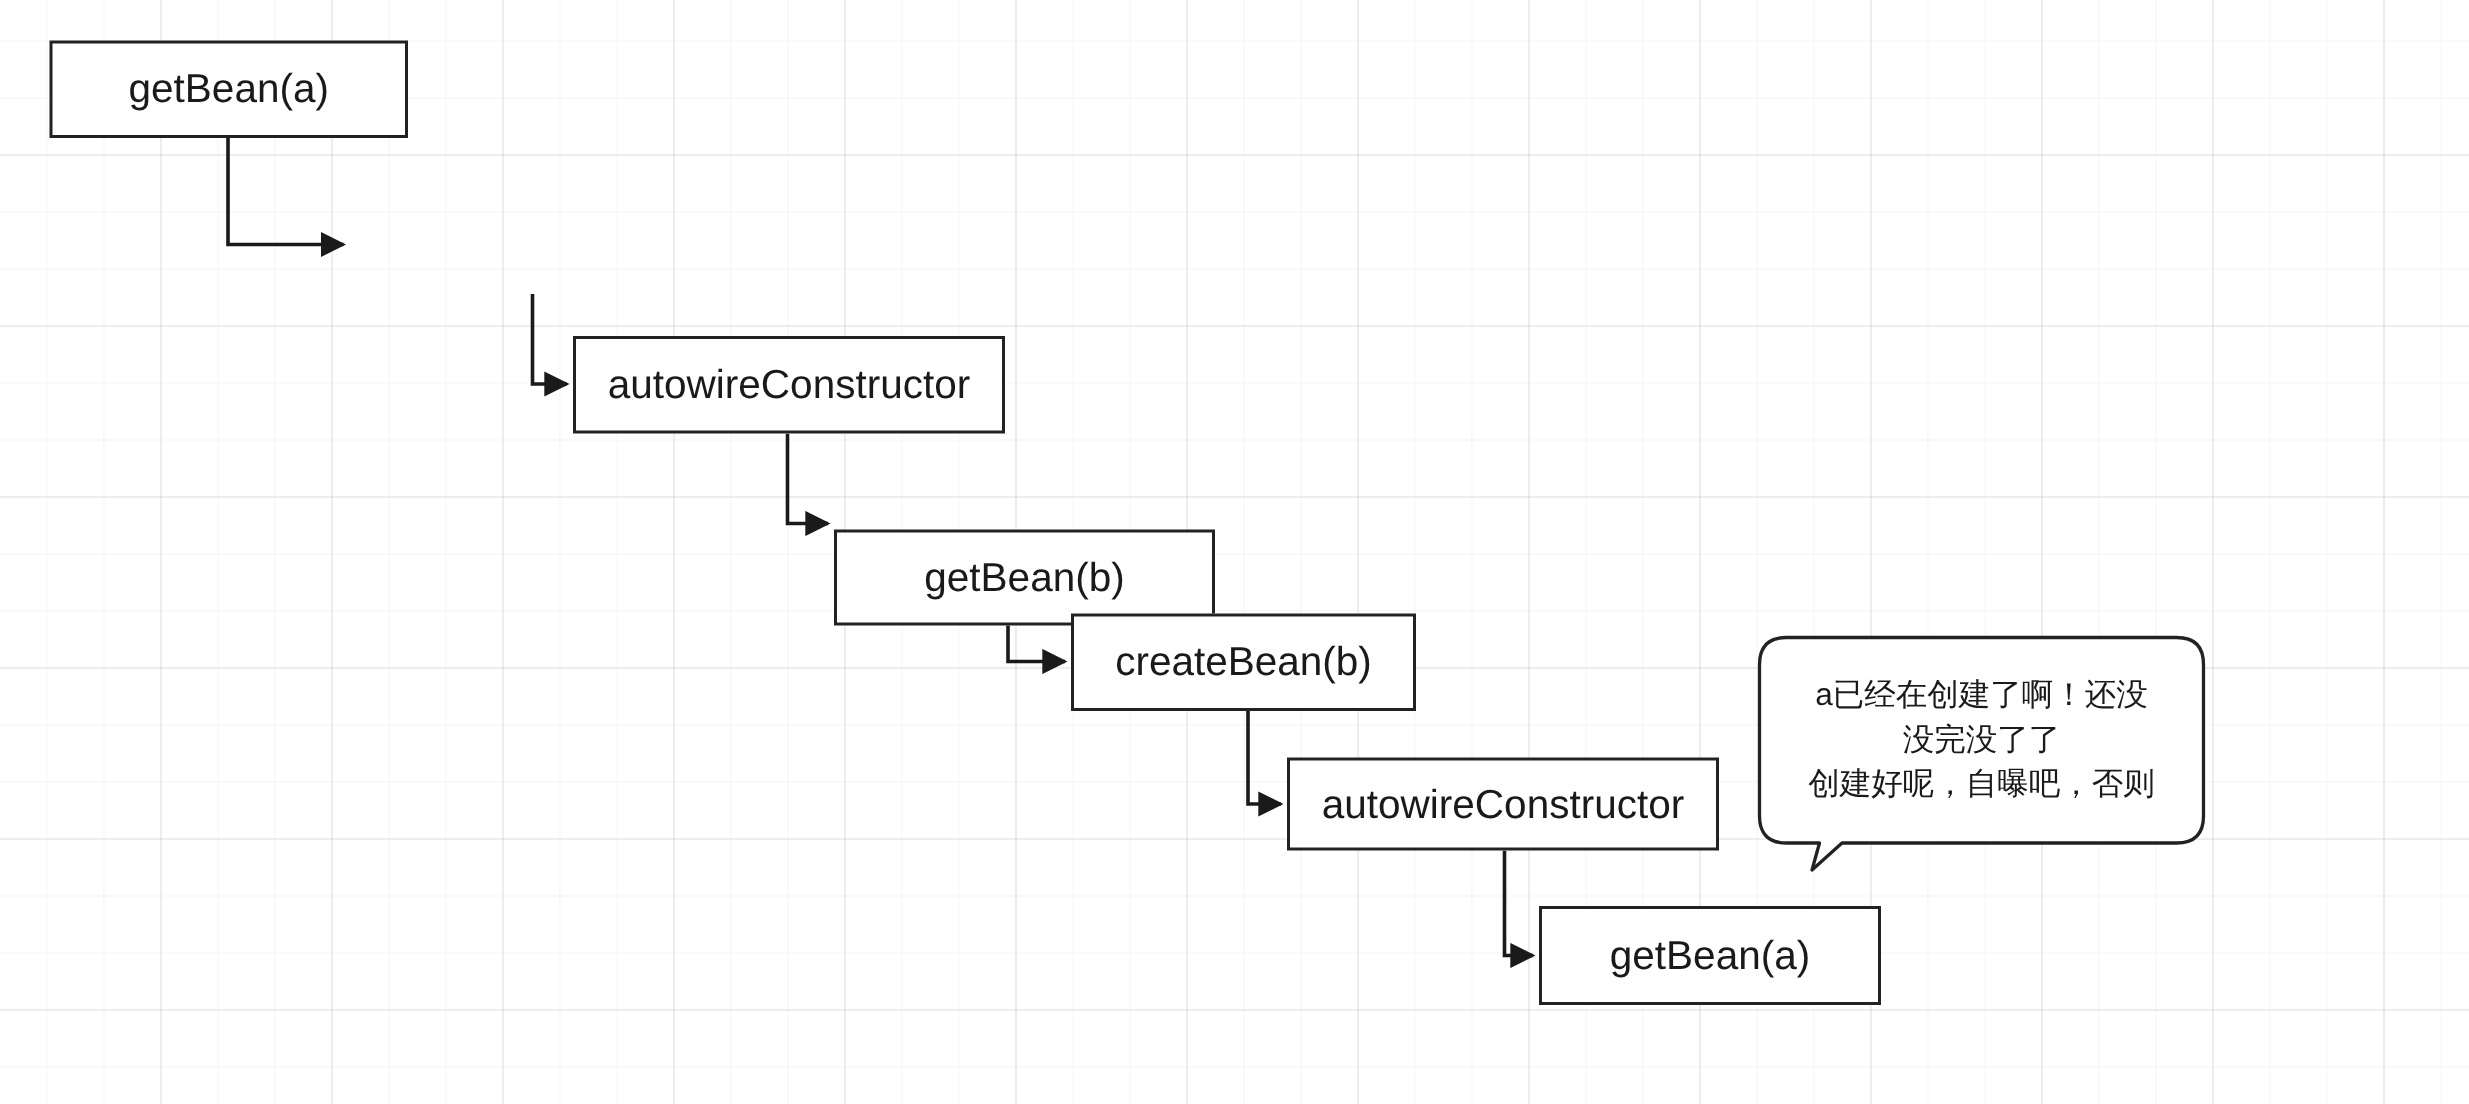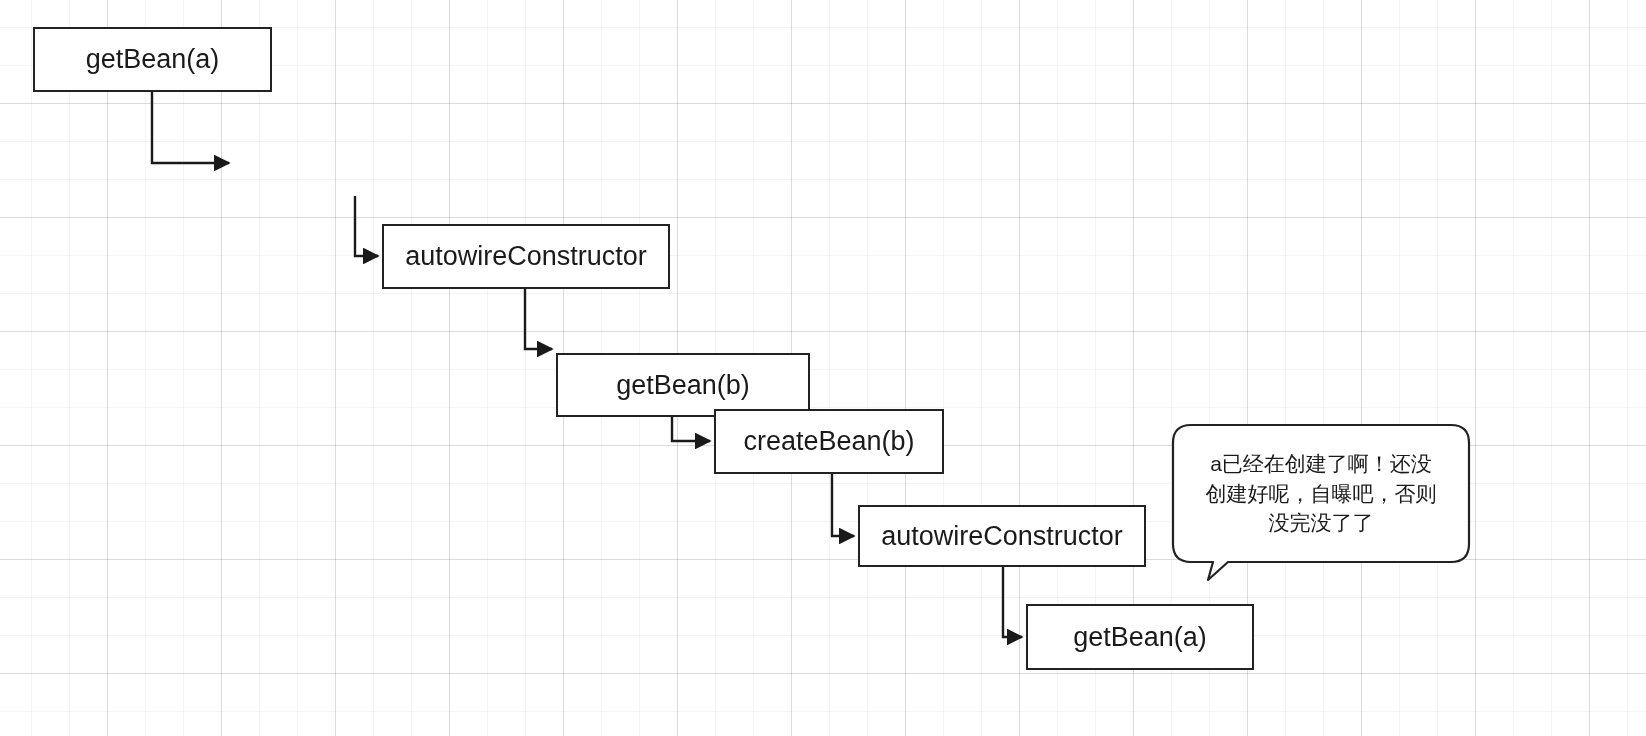--- a/index.html
+++ b/index.html
@@ -124,18 +124,18 @@
     <span>getBean(a)</span>
   </div>
 
   <div class="bubble" style="left:1172px; top:424px; width:298px; height:139px;">
     <svg class="bubble-svg" viewBox="0 0 298 139" preserveAspectRatio="none" xmlns="http://www.w3.org/2000/svg">
       <path d="M 19 1 L 279 1 Q 297 1 297 19 L 297 120 Q 297 138 279 138
                L 56 138 L 36 156 L 41 138 L 19 138 Q 1 138 1 120 L 1 19 Q 1 1 19 1 Z" fill="#ffffff" stroke="#222222" stroke-width="2.2" stroke-linejoin="round" vector-effect="non-scaling-stroke"></path>
     </svg>
     <div class="bubble-text">
       <div>a已经在创建了啊！还没</div>
+      <div>没完没了了</div>
       <div>创建好呢，自曝吧，否则</div>
-      <div>没完没了了</div>
     </div>
   </div>
 
 </div>
 
 </body></html>

